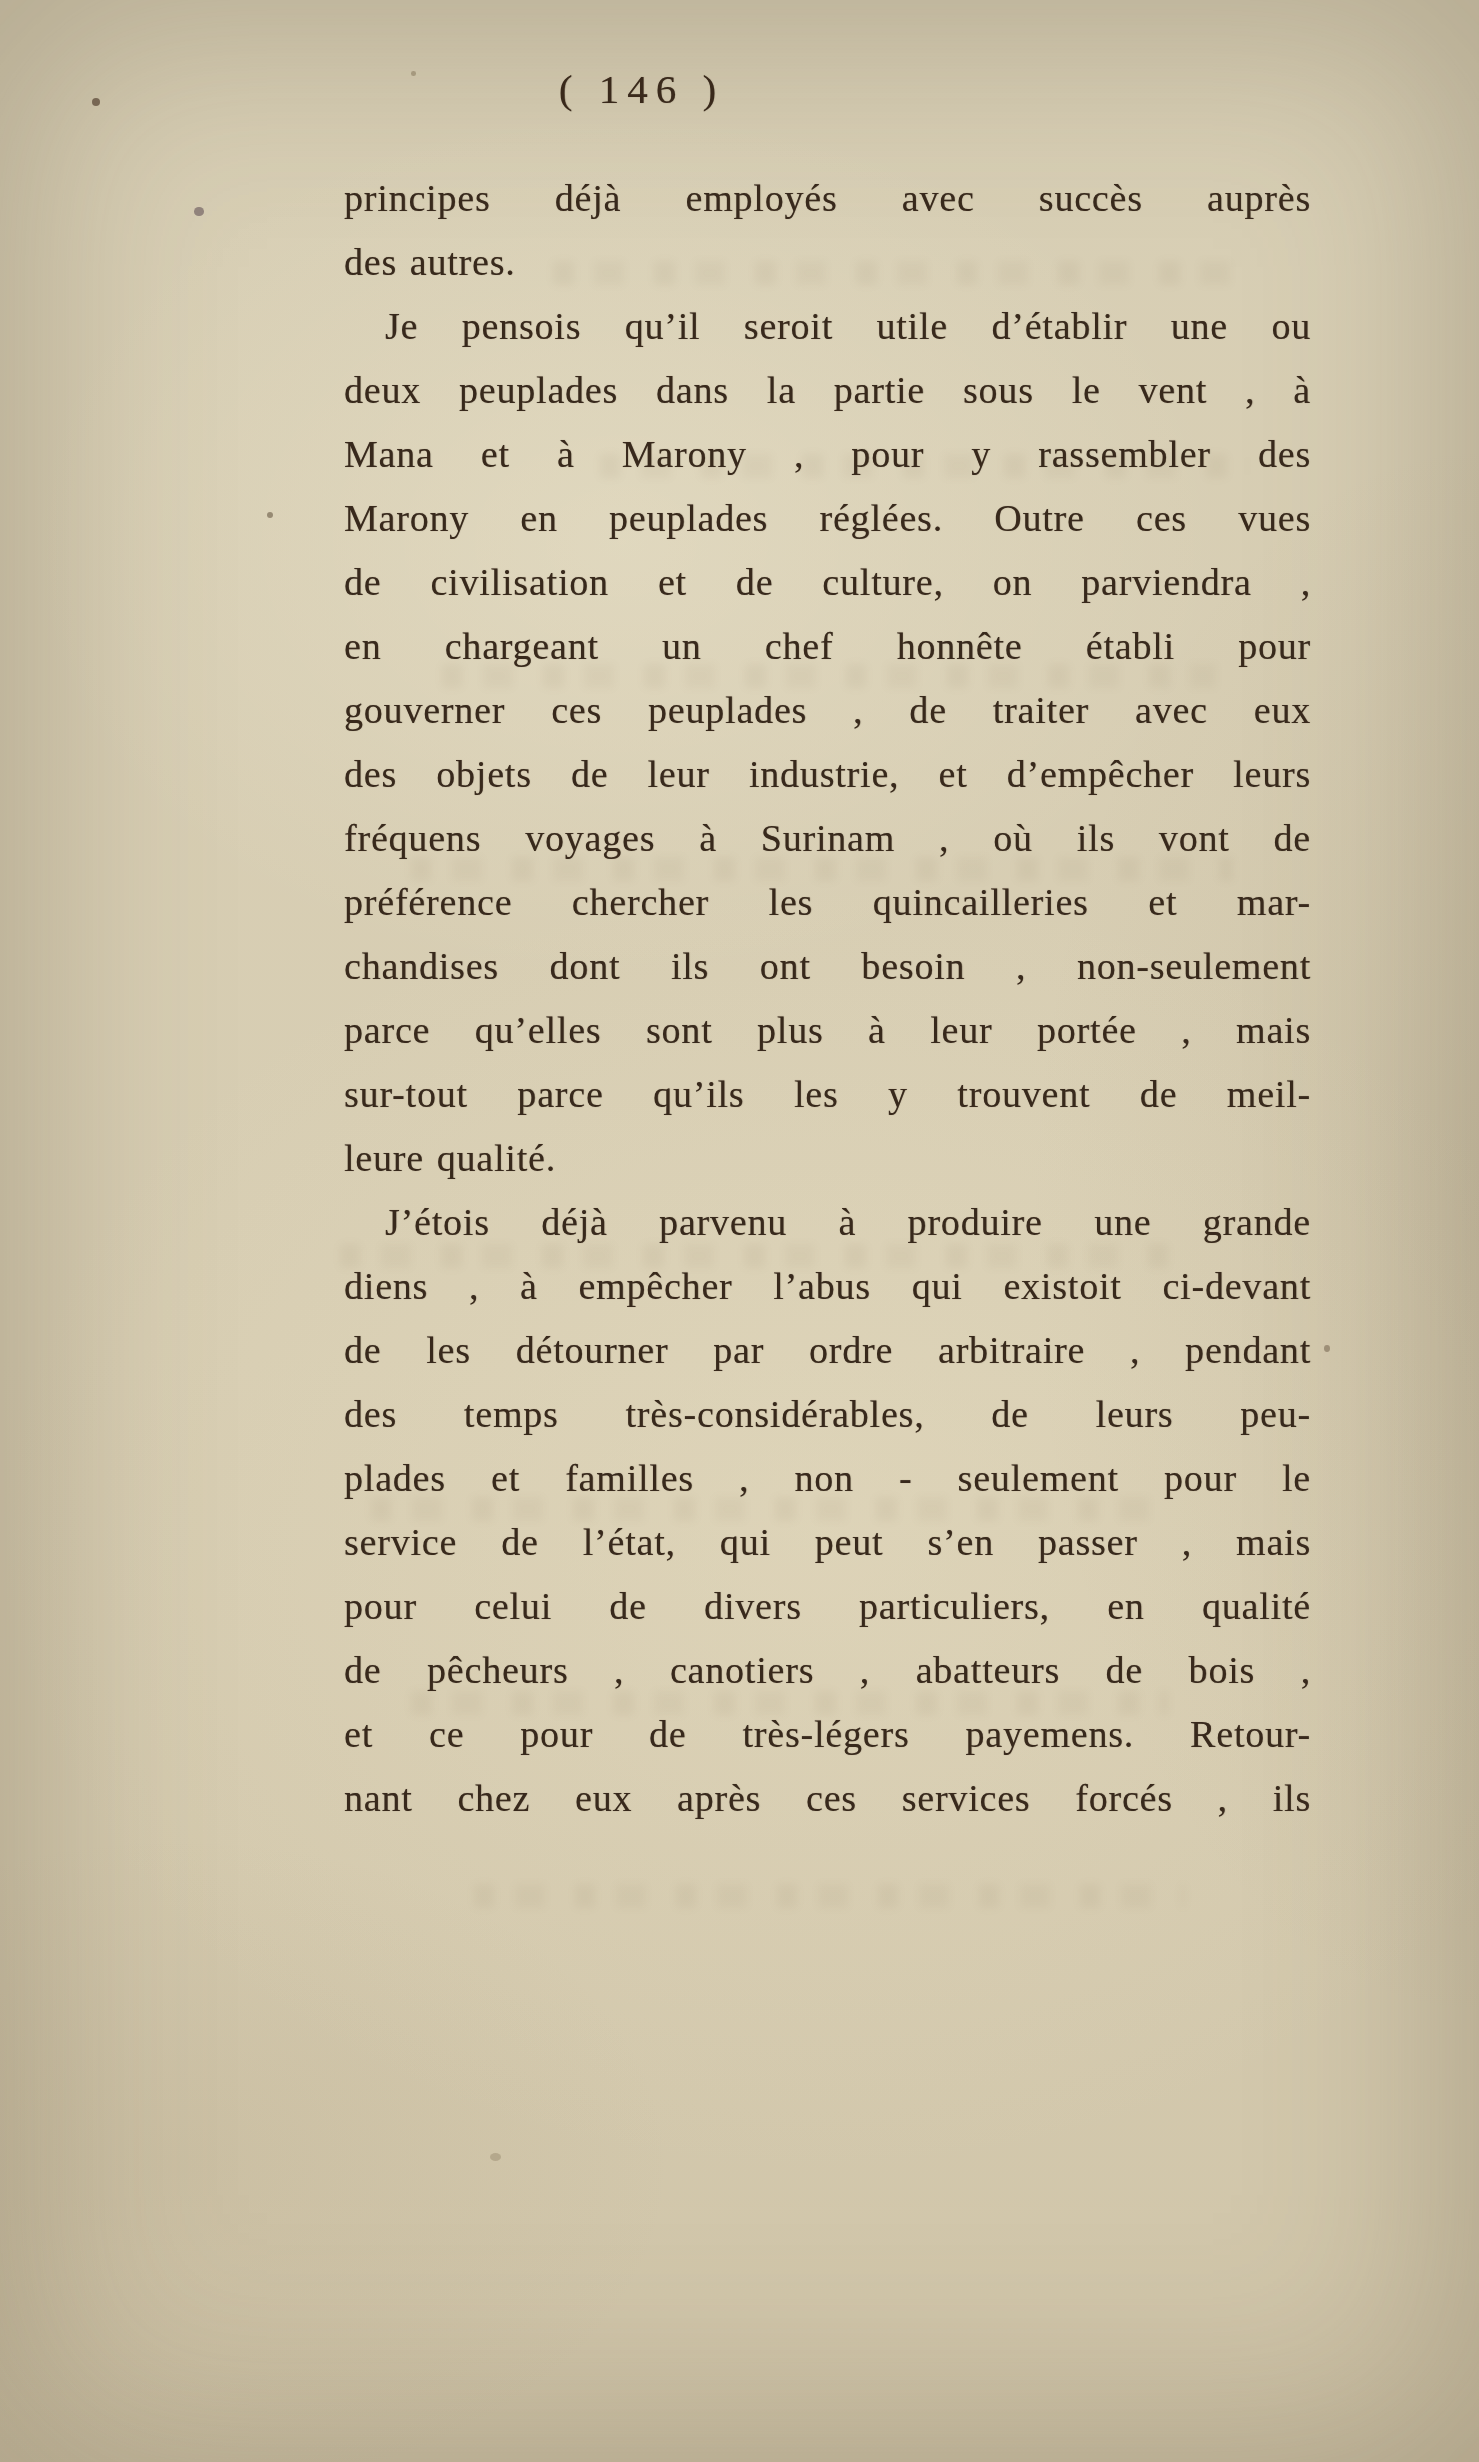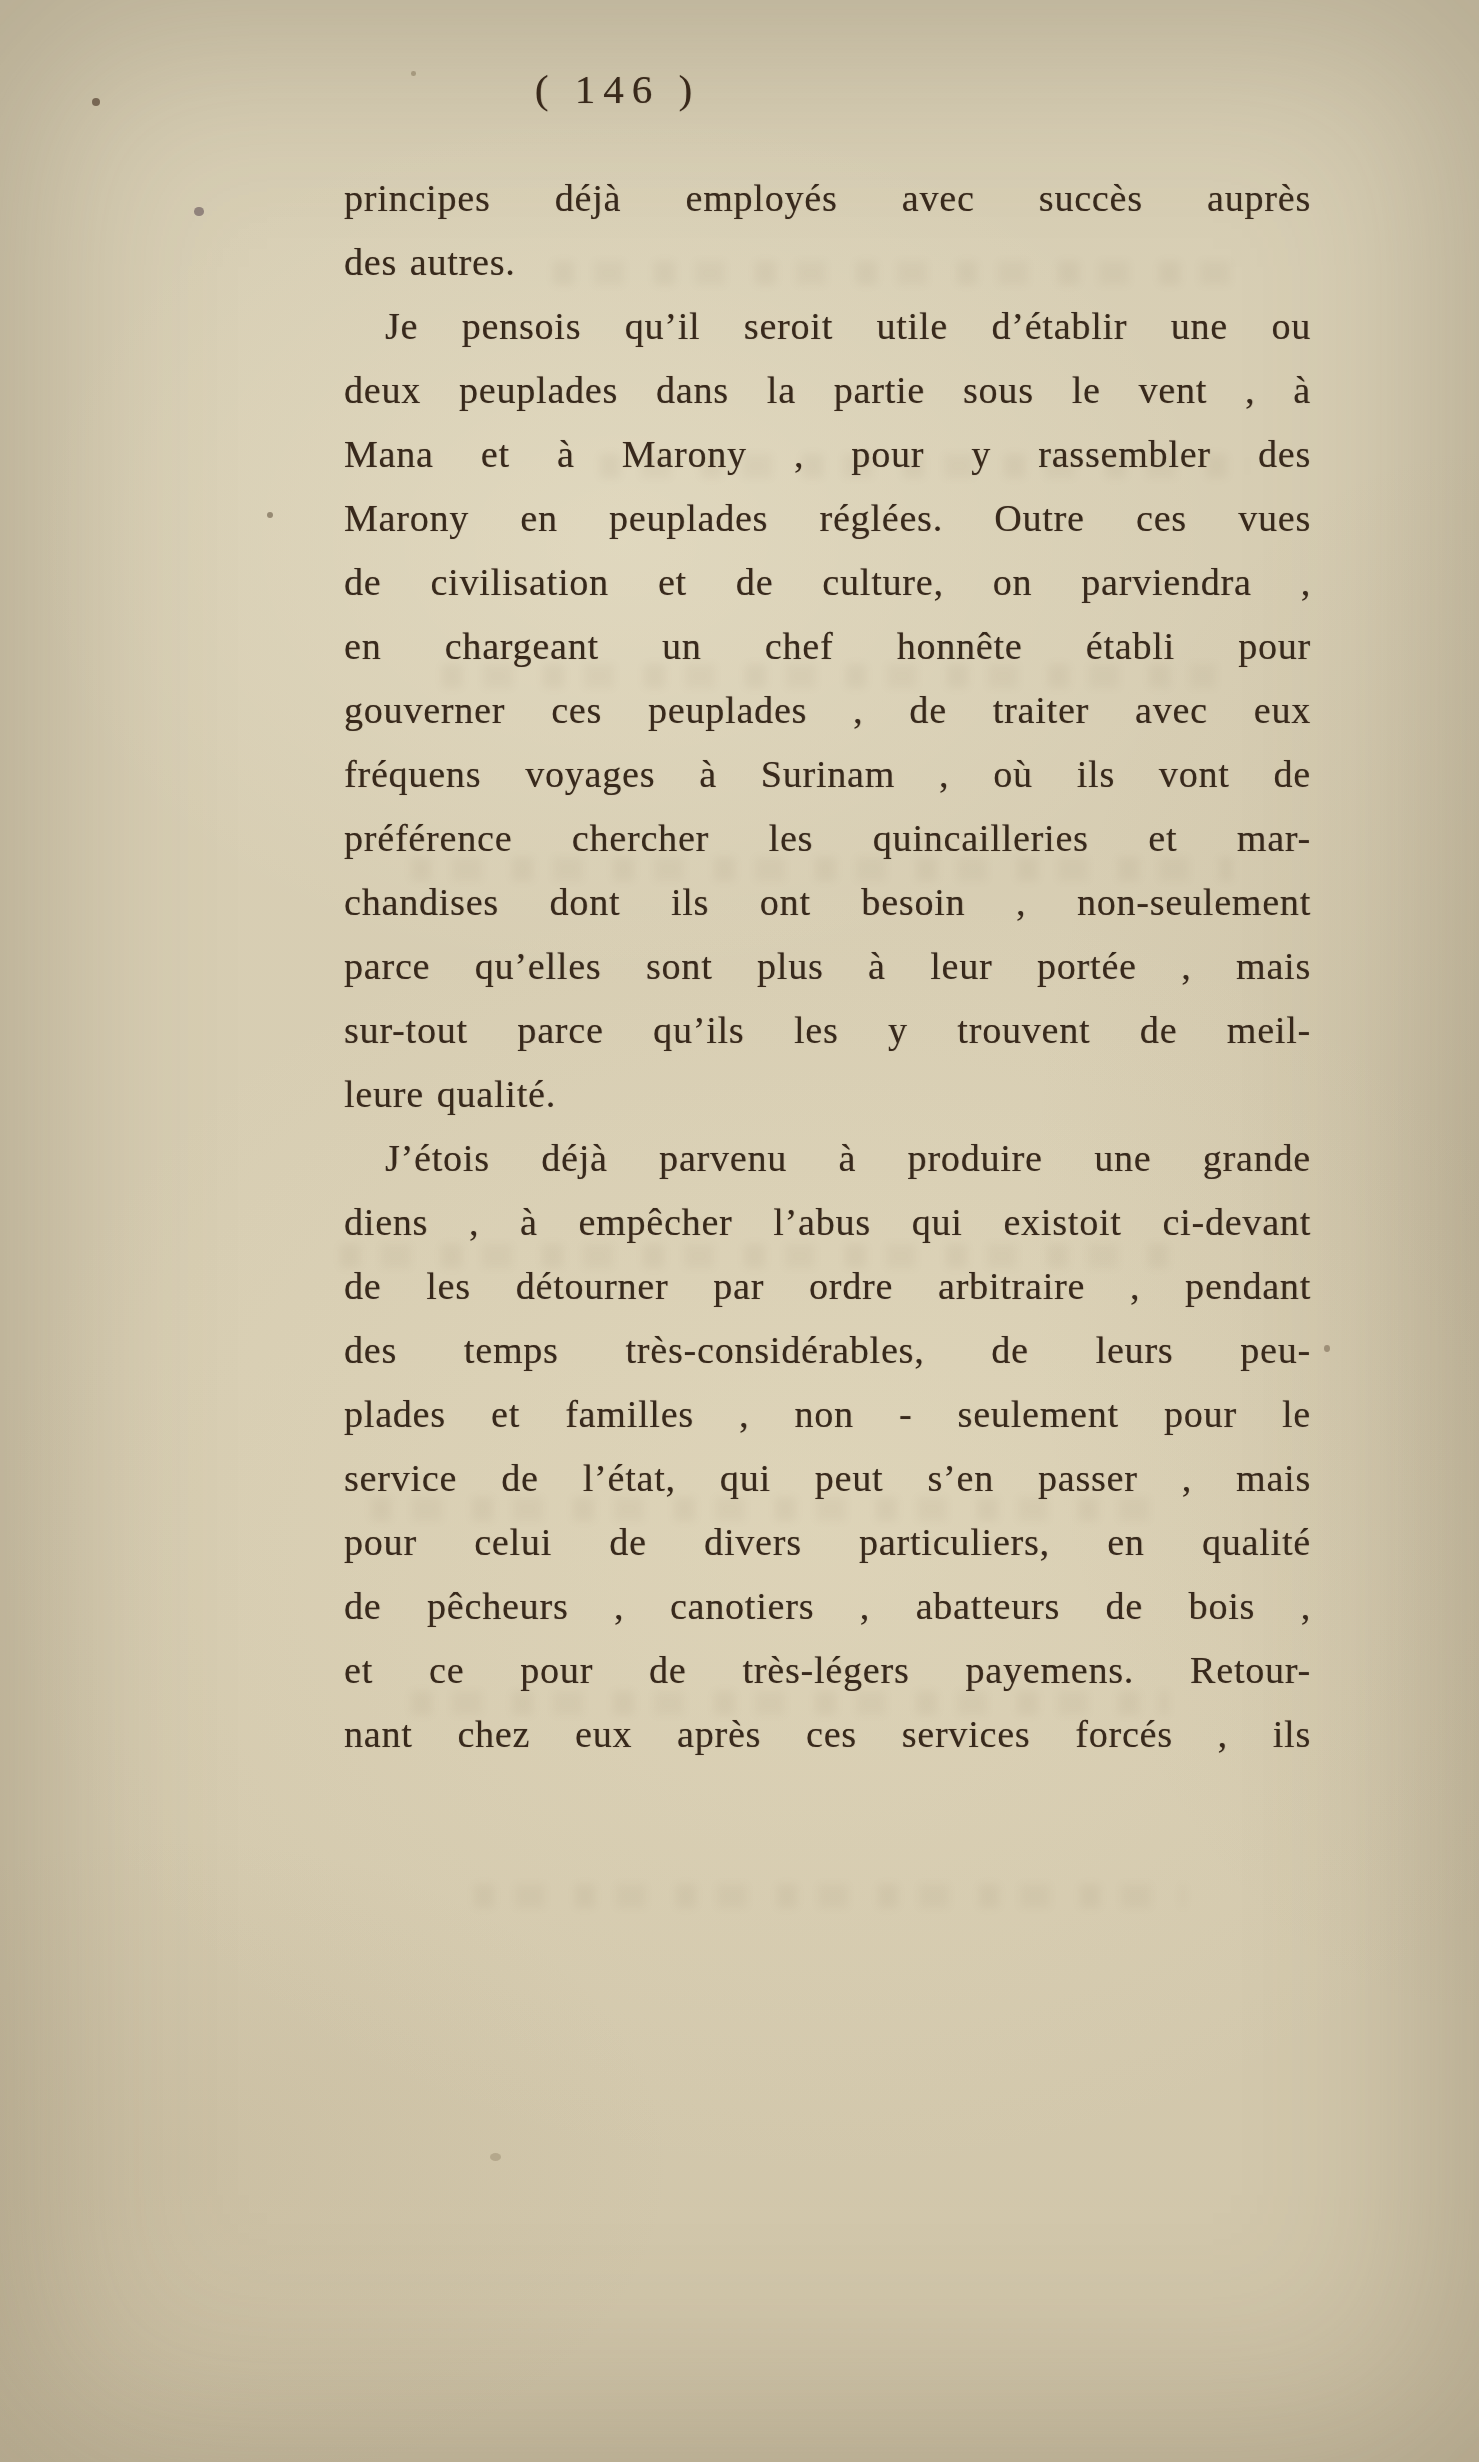--- a/index.html
+++ b/index.html
@@ -34,20 +34,21 @@
   .page-number {
     position: absolute;
     top: 65px;
     left: 0;
     width: 1235px;
     text-align: center;
     font-size: 41px;
     letter-spacing: 8px;
     color: #39291b;
     text-shadow: 0.3px 0.3px 0.8px rgba(57, 41, 27, 0.55);
+    padding-left: 24px;
   }
   .text-block {
     position: absolute;
     left: 304px;
     top: 166px;
     width: 1007px;
     font-size: 38px;
     line-height: 64px;
     color: #38291c;
     letter-spacing: 0.8px;
@@ -115,20 +116,21 @@
   <div class="text-block">
     <div class="line">principes déjà employés avec succès auprès</div>
     <div class="line flush">des autres.</div>
     <div class="line indent">Je pensois qu’il seroit utile d’établir une ou</div>
     <div class="line">deux peuplades dans la partie sous le vent , à</div>
     <div class="line">Mana et à Marony , pour y rassembler des</div>
     <div class="line">Marony en peuplades réglées. Outre ces vues</div>
     <div class="line">de civilisation et de culture, on parviendra ,</div>
     <div class="line">en chargeant un chef honnête établi pour</div>
     <div class="line">gouverner ces peuplades , de traiter avec eux</div>
+    <div class="line">des objets de leur industrie, et d’empêcher leurs</div>
     <div class="line">fréquens voyages à Surinam , où ils vont de</div>
     <div class="line">préférence chercher les quincailleries et mar-</div>
     <div class="line">chandises dont ils ont besoin , non-seulement</div>
     <div class="line">parce qu’elles sont plus à leur portée , mais</div>
     <div class="line">sur-tout parce qu’ils les y trouvent de meil-</div>
     <div class="line flush">leure qualité.</div>
     <div class="line indent">J’étois déjà parvenu à produire une grande</div>
     <div class="line">diens , à empêcher l’abus qui existoit ci-devant</div>
     <div class="line">de les détourner par ordre arbitraire , pendant</div>
     <div class="line">des temps très-considérables, de leurs peu-</div>

